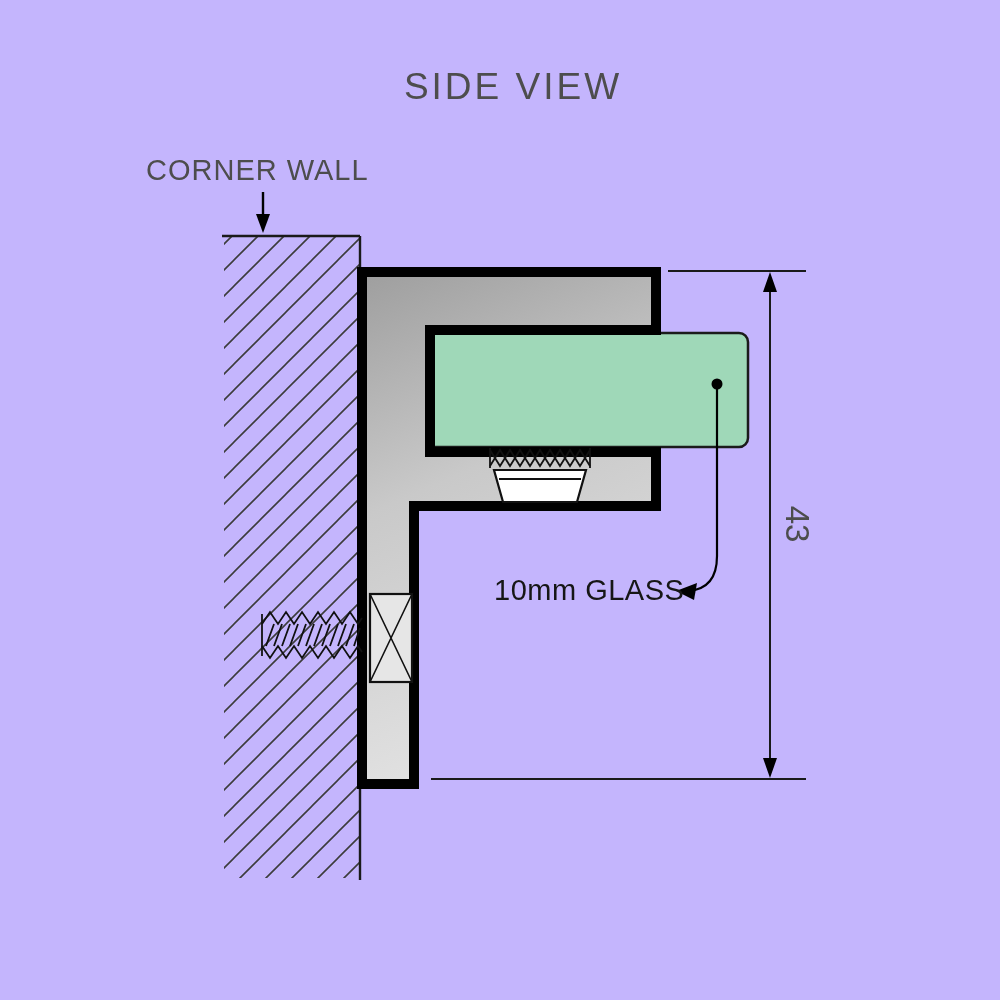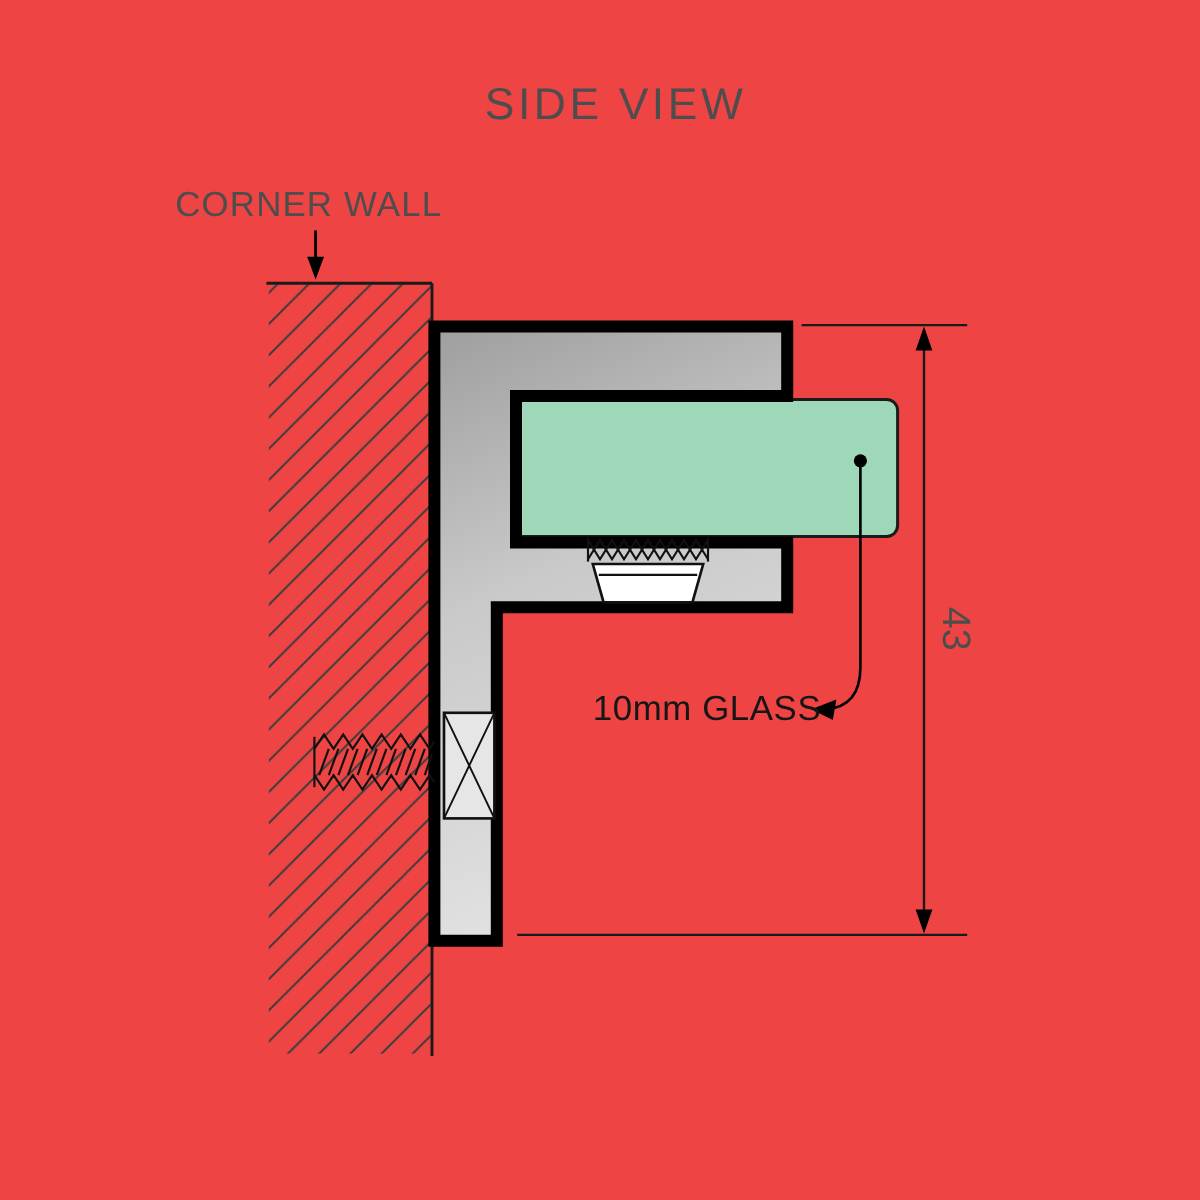--- a/index.html
+++ b/index.html
@@ -4,21 +4,21 @@
 <style>
   html, body {
     margin: 0;
     padding: 0;
     background: #ffffff;
   }
   .canvas {
     position: relative;
     width: 1000px;
     height: 1000px;
-    background: #ef4444;
+    background: #c4b5fd;
     overflow: hidden;
     font-family: "Liberation Sans", sans-serif;
   }
   svg text {
     font-family: "Liberation Sans", sans-serif;
   }
   .title-text {
     font-size: 37px;
     letter-spacing: 3px;
   }

